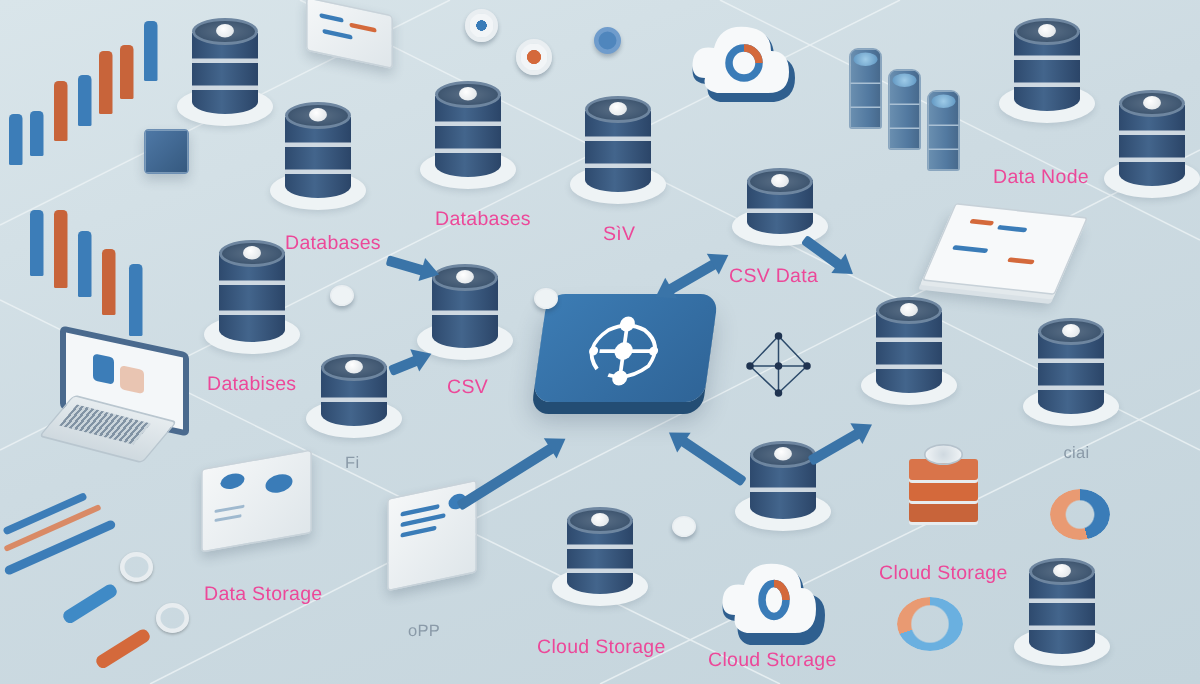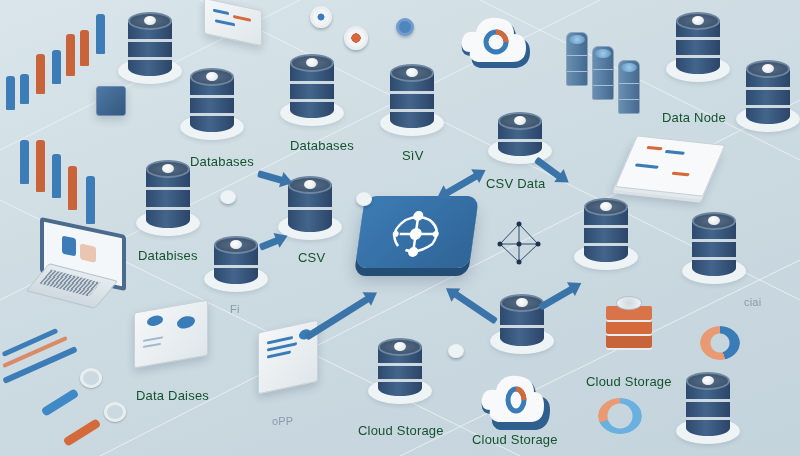--- a/index.html
+++ b/index.html
@@ -31,21 +31,21 @@
     position: absolute; left: 0; top: -8px; width: 44px; height: 18px; border-radius: 50%;
     background: radial-gradient(ellipse at center, #5a6f86 0%, #435a74 60%, #33495f 100%);
     border: 2px solid #6e86a0;
   }
   .db .dot {
     position: absolute; left: 16px; top: -4px; width: 12px; height: 9px; border-radius: 50%;
     background: radial-gradient(circle at 40% 35%, #ffffff 0%, #e5e9ec 70%, #b9c2c9 100%);
   }
 
   .label {
-    position: absolute; color: #14532d; font-size: 13px; white-space: nowrap; letter-spacing: 0.2px;
+    position: absolute; color: #ec4899; font-size: 13px; white-space: nowrap; letter-spacing: 0.2px;
   }
   .label.faint { color: #8a9aa8; font-size: 11px; }
 
   
   .arrow { position: absolute; height: 7px; background: #3a74a8; border-radius: 2px; transform-origin: left center; }
   .arrow::after {
     content: ""; position: absolute; right: -10px; top: -5px;
     border-left: 12px solid #3a74a8; border-top: 8px solid transparent; border-bottom: 8px solid transparent;
   }
   .arrow.double::before {
@@ -340,21 +340,21 @@
     </div>
 
   <div class="db" style="left:692px;top:220px;height:56px">
       <div class="shadow"></div>
       <div class="body"></div>
       <div class="ring" style="bottom:34px"></div>
       <div class="ring" style="bottom:16px"></div>
       <div class="top"></div>
       <div class="dot"></div>
     </div>
-  <div class="label faint" style="left:744px;top:296px">ciai</div>
+  <div class="label faint" style="left:709px;top:296px">ciai</div>
 
   <div class="db" style="left:500px;top:302px;height:44px">
       <div class="shadow"></div>
       <div class="body" style="height:44px"></div>
       <div class="ring" style="bottom:18px"></div>
       <div class="top"></div>
       <div class="dot"></div>
     </div>
 
   <div class="db" style="left:378px;top:346px;height:50px">
@@ -388,21 +388,21 @@
   <div class="donut" style="left:598px;top:398px;width:44px;height:36px;background:conic-gradient(#6ab0e0 0 70%, #e99a72 70% 100%);-webkit-mask:radial-gradient(circle,transparent 12px,#000 13px);mask:radial-gradient(circle,transparent 12px,#000 13px)"></div>
 
   <svg class="cloud" style="left:478px;top:370px" width="80" height="66">
     <path d="M14 44 Q2 44 4 32 Q6 20 20 22 Q24 6 42 8 Q58 10 58 26 Q72 26 72 40 Q72 58 58 60 L22 60 Q12 58 14 44 Z" fill="#2f5f8f"></path>
     <path d="M12 40 Q2 40 4 28 Q6 18 18 20 Q22 4 40 6 Q56 8 56 22 Q66 22 66 36 Q66 52 52 52 L20 52 Q10 50 12 40 Z" fill="#f7f9fa"></path>
     <ellipse cx="38" cy="30" rx="8" ry="11" fill="none" stroke="#3a7cb8" stroke-width="5"></ellipse>
     <path d="M38 19 A8 11 0 0 1 46 30" fill="none" stroke="#d4693b" stroke-width="5"></path>
   </svg>
   <div class="label" style="left:472px;top:432px">Cloud Storage</div>
 
-  <div class="label" style="left:136px;top:388px">Data Daises</div>
+  <div class="label" style="left:136px;top:388px">Data Storage</div>
   <div class="label faint" style="left:230px;top:303px">Fi</div>
   <div class="label faint" style="left:272px;top:415px">οPP</div>
 
   <div class="hub">
     <svg width="114" height="72" style="position:absolute;left:0;top:0">
       <g stroke="#ffffff" stroke-width="2.5" fill="none">
         <path d="M40 50 Q28 36 44 24 Q56 18 68 24 Q82 34 74 48 Q62 58 48 54"></path>
         <line x1="56" y1="22" x2="56" y2="54"></line>
         <line x1="40" y1="38" x2="74" y2="38"></line>
       </g>

